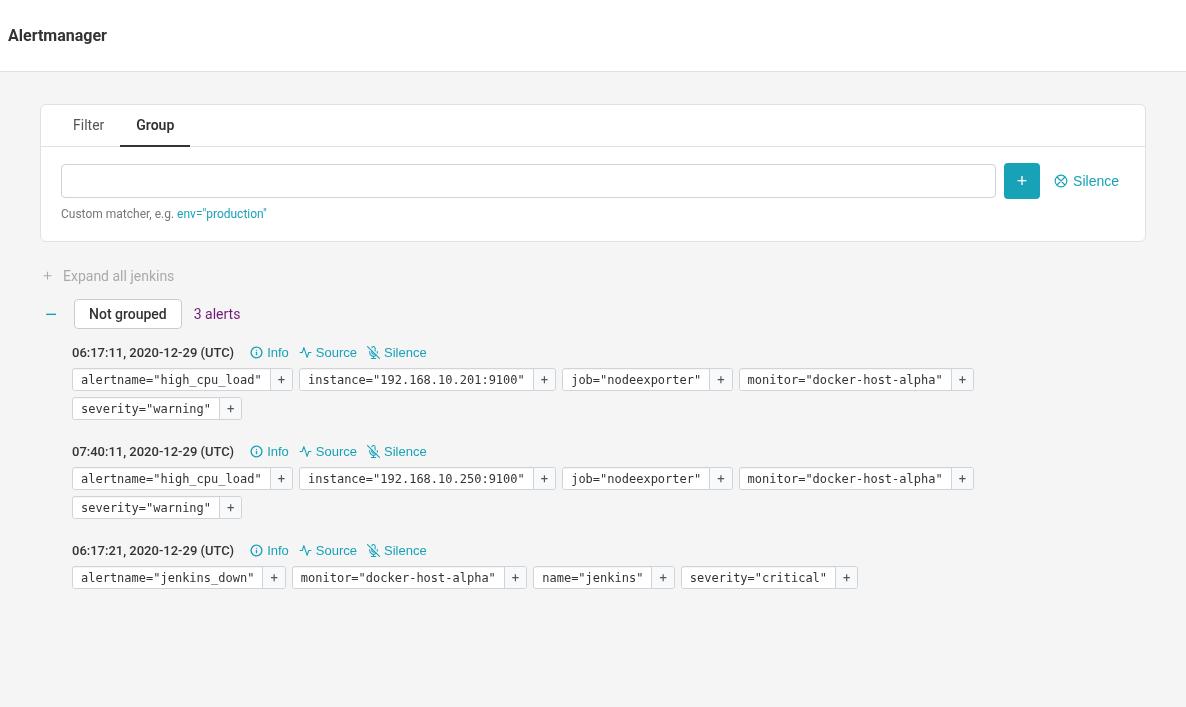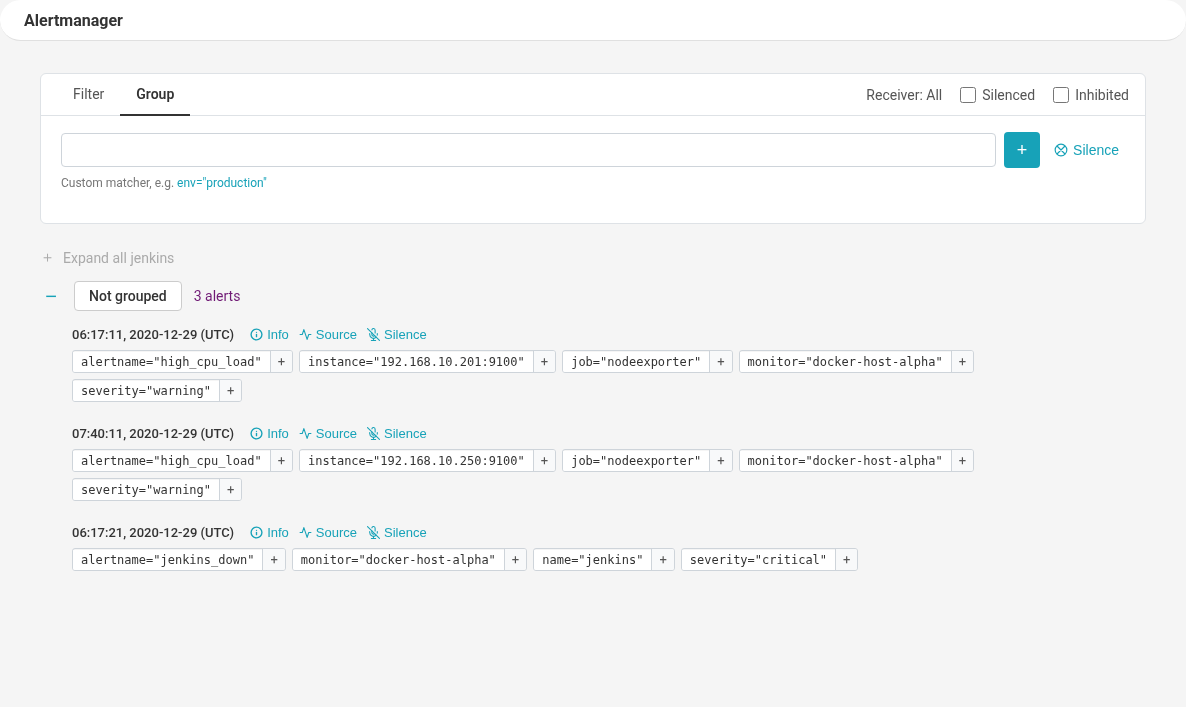--- a/index.html
+++ b/index.html
@@ -9,23 +9,22 @@
       color: #333;
       background: #f5f5f5;
     }
 
     
     .navbar {
       background: #fff;
       border-bottom: 1px solid #e0e0e0;
       display: flex;
       align-items: center;
-      padding: 0 24px;
-      height: 41px;
-      border-radius: 26px;
+      padding: 0 8px;
+      height: 72px;
     }
     .navbar-brand {
       font-weight: 700;
       font-size: 16px;
       margin-right: 28px;
       color: #333;
     }
     .navbar-nav {
       display: flex;
       align-items: center;
@@ -55,21 +54,21 @@
     
     .main {
       padding: 32px 40px;
     }
 
     
     .filter-card {
       background: #fff;
       border: 1px solid #dee2e6;
       border-radius: 6px;
-      padding: 0 0 33px 0;
+      padding: 0 0 20px 0;
       margin-bottom: 24px;
     }
     .filter-tabs {
       display: flex;
       border-bottom: 1px solid #dee2e6;
       padding: 0 16px;
     }
     .filter-tab {
       padding: 12px 16px;
       cursor: pointer;
@@ -273,31 +272,20 @@
 <nav class="navbar">
   <span class="navbar-brand">Alertmanager</span>
 </nav>
 
 <div class="main">
 
   <div class="filter-card">
     <div class="filter-tabs">
       <div class="filter-tab">Filter</div>
       <div class="filter-tab active">Group</div>
-      <div class="filter-right">
-        <span class="receiver-label">Receiver: All</span>
-        <label class="checkbox-item">
-          <input type="checkbox" style="">
-          <span>Silenced</span>
-        </label>
-        <label class="checkbox-item">
-          <input type="checkbox" style="">
-          <span>Inhibited</span>
-        </label>
-      </div>
     </div>
     <div class="filter-body">
       <div class="filter-input-row">
         <input class="filter-input" type="text" placeholder="" style="">
         <button class="btn-plus">+</button>
         <button class="btn-silence-filter">
           <svg width="14" height="14" viewBox="0 0 24 24" fill="none" stroke="#17a2b8" stroke-width="2" stroke-linecap="round" stroke-linejoin="round">
             <path d="M18 6L6 18M6 6l12 12"></path>
             <circle cx="12" cy="12" r="10"></circle>
           </svg>

